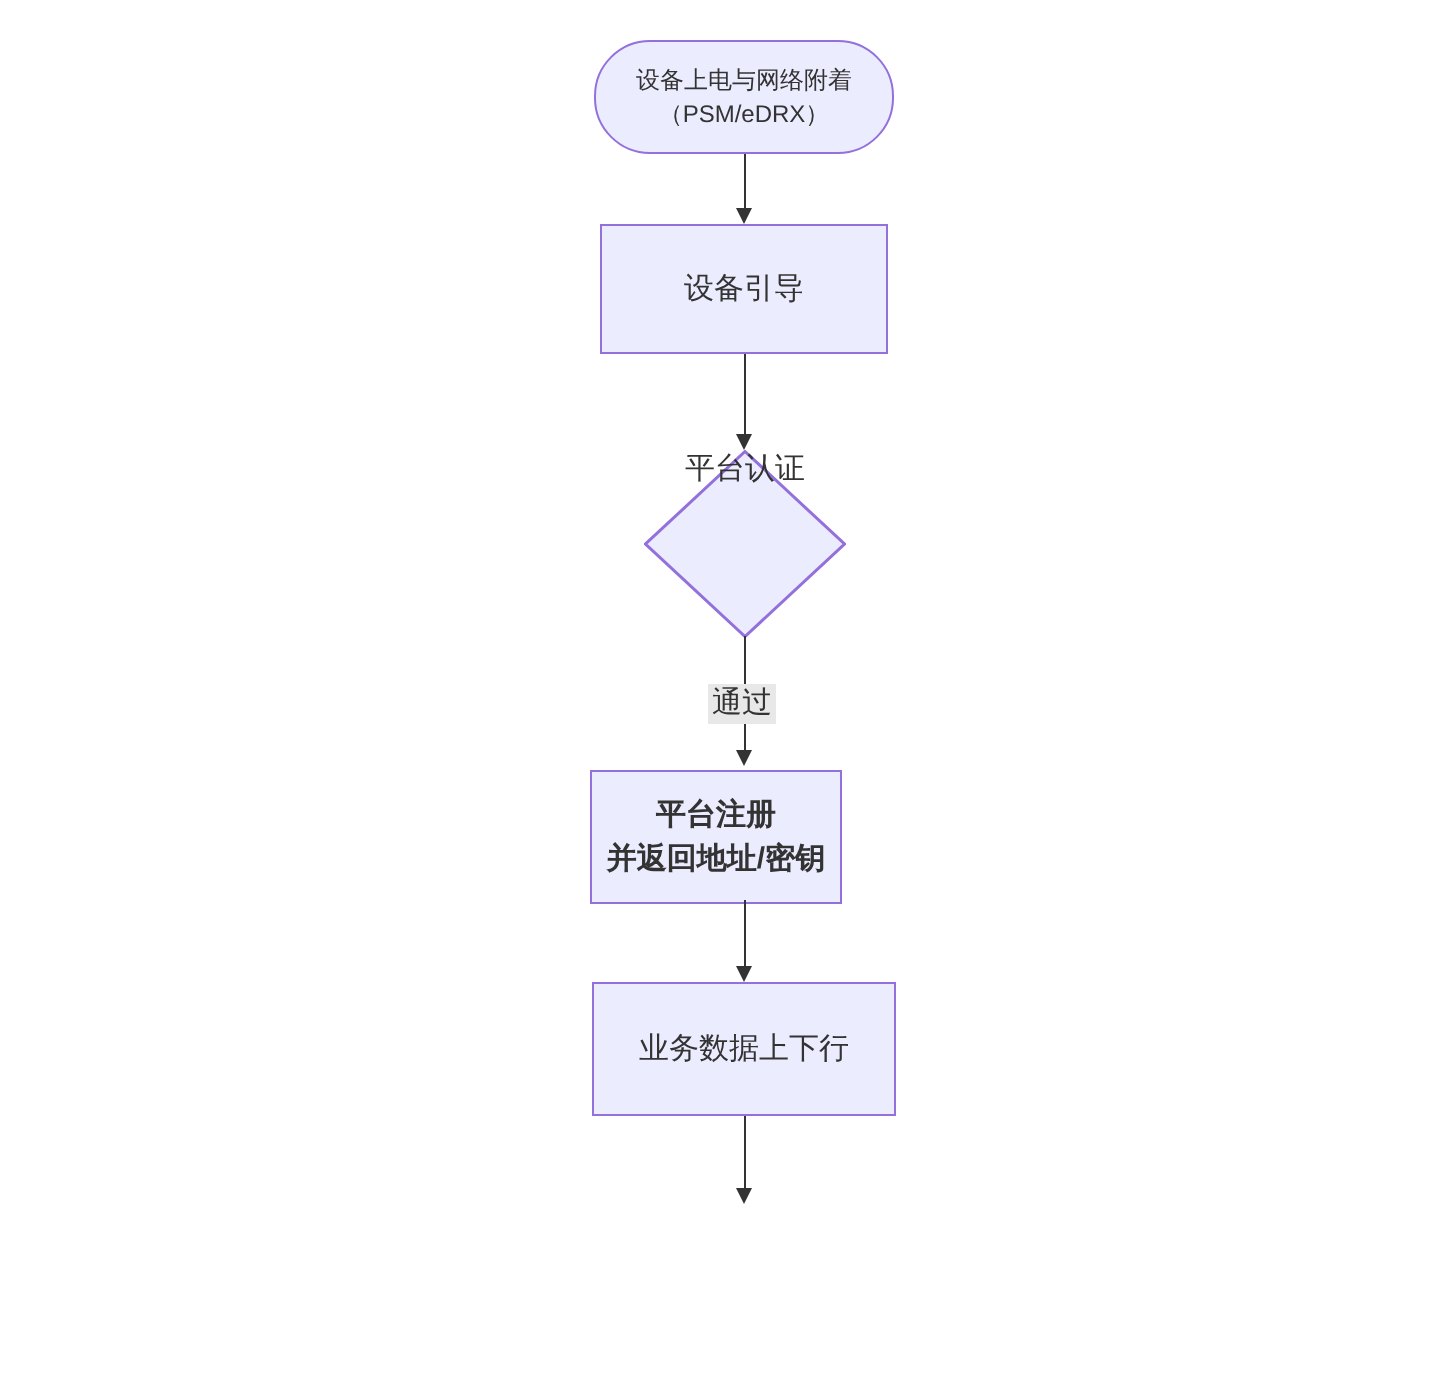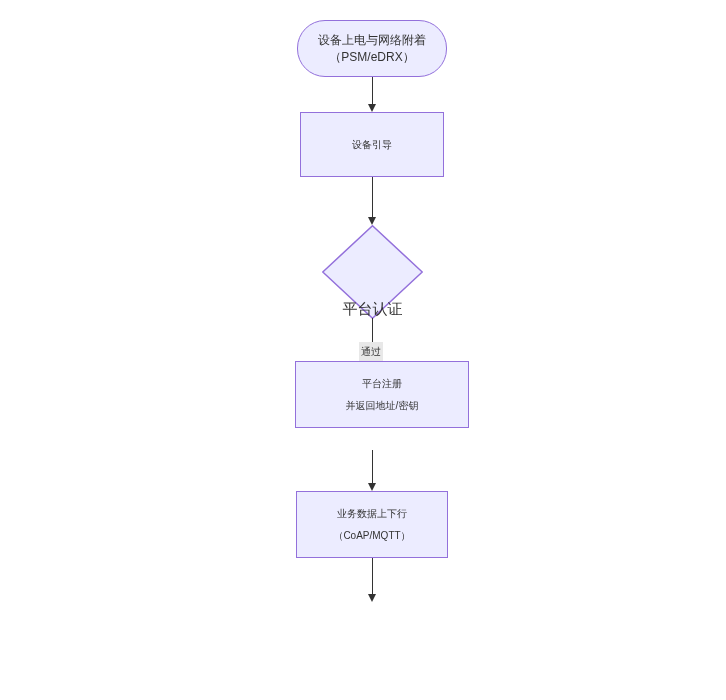--- a/index.html
+++ b/index.html
@@ -19,35 +19,35 @@
     position: absolute;
     box-sizing: border-box;
     background: #ececff;
     border: 1px solid #9370db;
     color: #333333;
     display: flex;
     flex-direction: column;
     align-items: center;
     justify-content: center;
     text-align: center;
-    font-size: 10px;
+    font-size: 15px;
     line-height: 22px;
   }
   .node.small {
     font-size: 12px;
     line-height: 17px;
   }
   .diamond-svg {
     position: absolute;
     display: block;
   }
   .diamond-label {
     position: absolute;
     display: flex;
-    align-items: flex-end;
+    align-items: flex-start;
     justify-content: center;
     color: #333333;
     font-size: 15px;
   }
   .edge-line {
     position: absolute;
     width: 1.5px;
     background: #333333;
   }
   .arrowhead {
@@ -56,21 +56,21 @@
     height: 0;
     border-left: 4.5px solid transparent;
     border-right: 4.5px solid transparent;
     border-top: 8px solid #333333;
   }
   .edge-label {
     position: absolute;
     transform: translateX(-50%);
     background: #e8e8e8;
     color: #333333;
-    font-size: 10px;
+    font-size: 15px;
     line-height: 20px;
     padding: 0 2px;
     white-space: nowrap;
   }
 </style>
 </head>
 <body>
 
 <div class="canvas">
 
@@ -93,30 +93,29 @@
     <polygon points="50.5,0.75 100.25,47 50.5,93.25 0.75,47" fill="#ececff" stroke="#9370db" stroke-width="1.5"></polygon>
   </svg>
   <div class="diamond-label" style="left:322px; top:225px; width:101px; height:94px;">
     <span>平台认证</span>
   </div>
 
   <div class="edge-line" style="left:371.5px; top:318px; height:57px;"></div>
   <div class="edge-label" style="left:371px; top:342px;">通过</div>
   <div class="arrowhead" style="left:368px; top:375px;"></div>
 
-  <div class="node" style="left:295px; top:361px; width:174px; height:67px;">
+  <div class="node" style="left:295px; top:385px; width:126px; height:67px;font-weight:bold;">
     <span>平台注册</span>
     <span>并返回地址/密钥</span>
   </div>
 
   <div class="edge-line" style="left:371.5px; top:450px; height:33px;"></div>
   <div class="arrowhead" style="left:368px; top:483px;"></div>
 
   <div class="node" style="left:296px; top:491px; width:152px; height:67px;">
     <span>业务数据上下行</span>
-    <span>（CoAP/MQTT）</span>
   </div>
 
   <div class="edge-line" style="left:371.5px; top:558px; height:36px;"></div>
   <div class="arrowhead" style="left:368px; top:594px;"></div>
 
 
 </div>
 
 </body></html>

